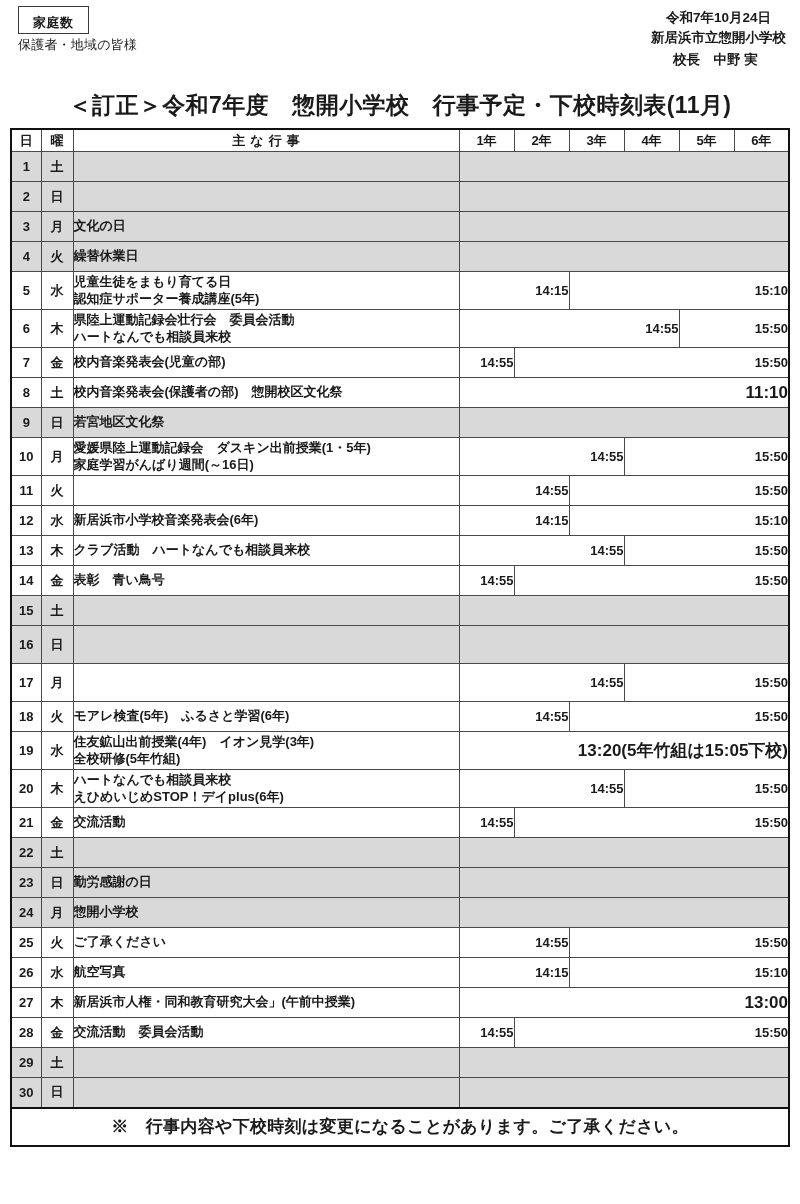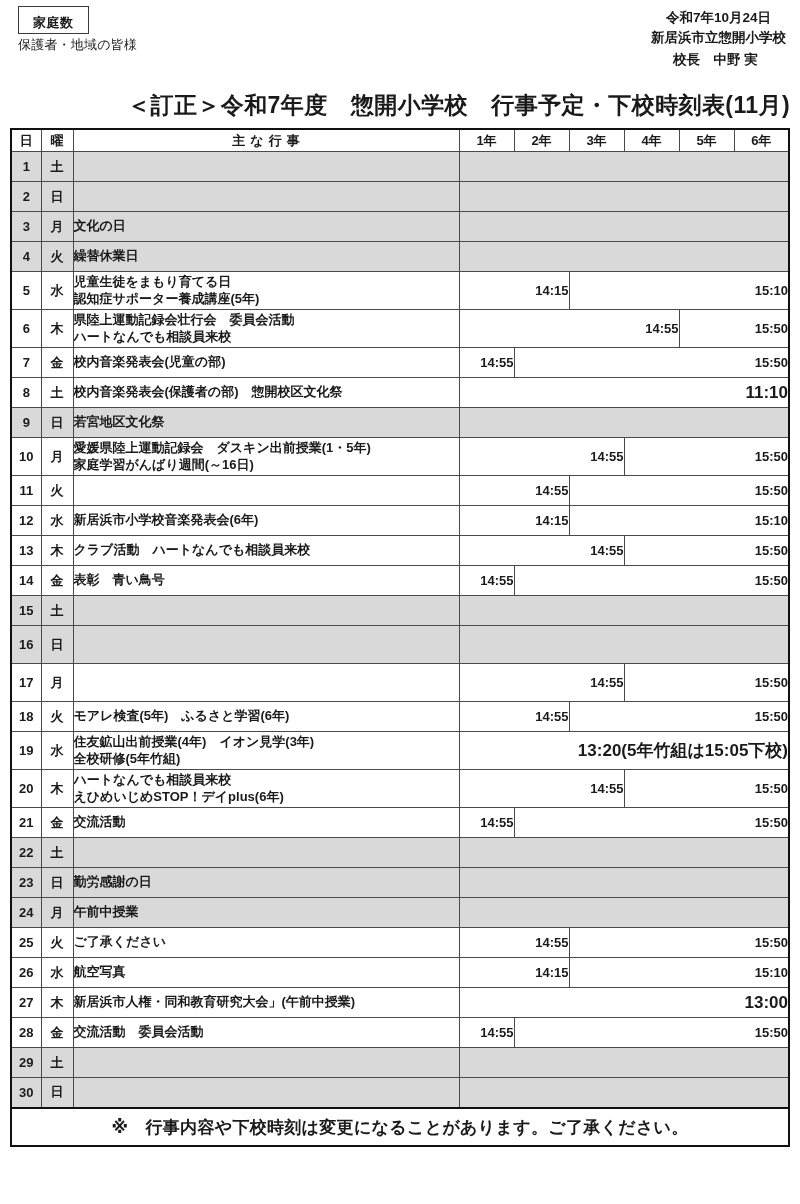--- a/index.html
+++ b/index.html
@@ -59,21 +59,21 @@
   }
   .mast-right .school-line {
   }
   .mast-right .principal-line {
     margin-top: 1px;
     padding-right: 6px;
   }
 
   
   .doc-title {
-    text-align: right;
+    text-align: center;
     font-size: 23px;
     font-weight: bold;
     letter-spacing: 0.4px;
     margin: 0 0 7px 0;
     white-space: nowrap;
   }
 
   
   table.sched {
     width: 780px;
@@ -139,20 +139,21 @@
     width: 780px;
     box-sizing: border-box;
     border: 2px solid #111;
     border-top: none;
     text-align: center;
     font-size: 17px;
     font-weight: bold;
     height: 38px;
     line-height: 38px;
     letter-spacing: 0.3px;
+    font-family: Liberation Mono, monospace;
   }
 </style>
 </head>
 <body>
 
 <div class="page">
 
   <div class="masthead">
     <div class="mast-left">
       <div class="count-box">家庭数</div>
@@ -377,21 +378,21 @@
           <td class="dow">日</td>
           <td class="event">
             <span class="ev-line">勤労感謝の日</span>
           </td>
           <td colspan="6" class="time blank-span"></td>
         </tr>
         <tr class="shaded ">
           <td class="day">24</td>
           <td class="dow">月</td>
           <td class="event">
-            <span class="ev-line">午前中授業</span>
+            <span class="ev-line">惣開小学校</span>
           </td>
           <td colspan="6" class="time blank-span"></td>
         </tr>
         <tr>
           <td class="day">25</td>
           <td class="dow">火</td>
           <td class="event">
             <span class="ev-line">ご了承ください</span>
           </td>
           <td colspan="2" class="time">14:55</td>

